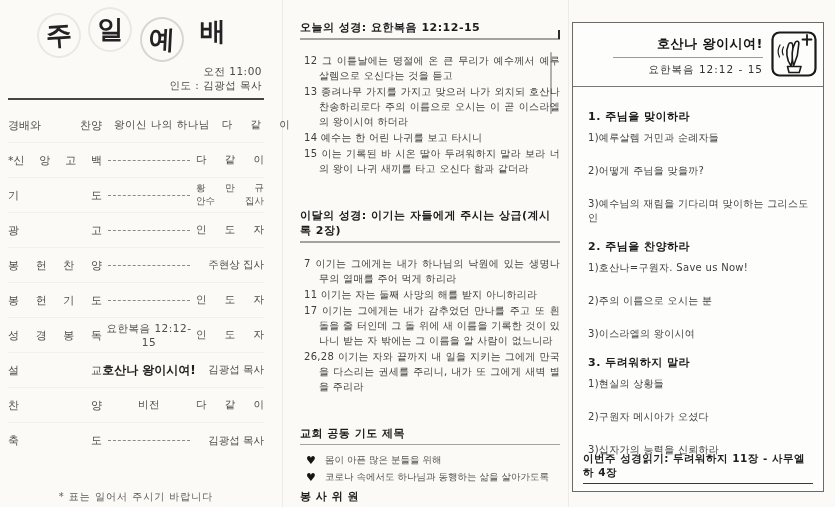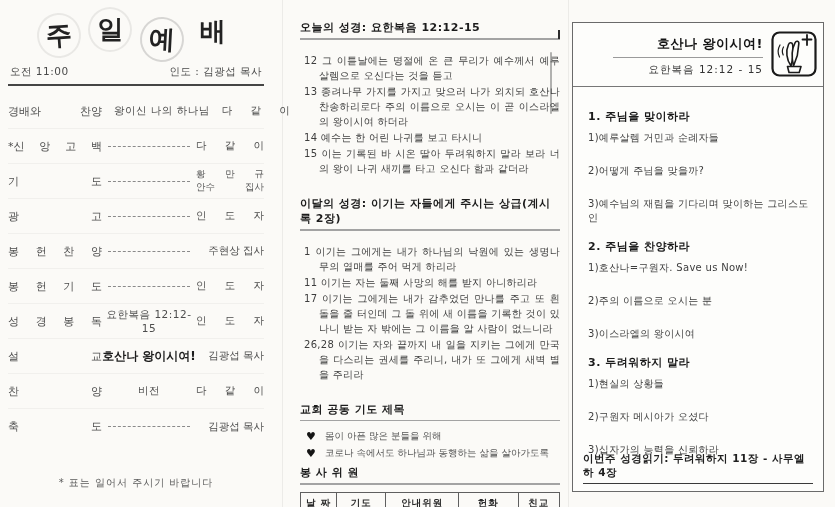--- a/index.html
+++ b/index.html
@@ -21,42 +21,42 @@
   .tchar::before { content:''; position:absolute; inset:-5px -9px; border:2px solid rgba(0,0,0,0.07); border-radius:50%; }
   .tchar.t0 { transform:translateY(2px) rotate(-4deg); }
   .tchar.t1 { transform:translateY(-4px); }
   .tchar.t2 { transform:translateY(6px) rotate(3deg); }
   .tchar.t2::before { border-color:rgba(0,0,0,0.14); }
   .tchar.t3 { transform:translateY(-2px); }
   .tchar.t3::before { border:none; }
 
   .lp-header { display:flex; justify-content:space-between; align-items:flex-end;
     font-size:10.5px; letter-spacing:0.5px; color:#4a4a4a;
-    border-bottom:2.5px solid #454545; padding:0 2px 5px; margin-bottom:8px; }
+    border-bottom:2.5px solid #454545; padding:0 2px 5px; margin-bottom:8px;flex-direction:column; }
 
   .sv-row { height:35px; display:flex; align-items:center; border-bottom:1px solid rgba(0,0,0,0.04); }
   .sv-label { width:94px; font-size:11px; color:#4c4c4c; text-align:justify; text-align-last:justify; flex:none; }
   .sv-fill { flex:1; border-bottom:1px dashed #8a8a8a; height:1px; margin:0 6px; align-self:center; }
   .sv-center { flex:1; text-align:center; font-size:10.5px; color:#4c4c4c; letter-spacing:0.5px; }
   .sv-center.bold { font-weight:bold; font-size:12px; color:#1d1d1d; letter-spacing:0; }
   .sv-right { width:68px; flex:none; font-size:10.5px; color:#4c4c4c; text-align:justify; text-align-last:justify; }
   .sv-right-stack { width:68px; flex:none; font-size:9.5px; color:#5a5a5a; line-height:1.35; }
   .sv-right-stack div { text-align:justify; text-align-last:justify; }
   .lp-footnote { margin-top:32px; text-align:center; font-size:10px; color:#5a5a5a; letter-spacing:1px; }
 
   
   .panel-mid { position:absolute; left:300px; top:20px; width:260px; }
   .m-heading { font-size:11px; font-weight:bold; color:#1c1c1c; letter-spacing:0.5px;
     border-bottom:2px solid #a3a3a3; padding-bottom:3px; position:relative; }
   .m-heading.tick::after { content:''; position:absolute; right:0; bottom:-1px; height:9px; border-right:2px solid #2c2c2c; }
   .m-heading.thin { border-bottom-width:1.5px; }
   .verses { margin:13px 0 0 4px; }
   .verse { font-size:10px; line-height:15px; color:#3d3d3d; letter-spacing:0.3px;
     text-indent:-15px; padding-left:15px; margin-bottom:1px; text-align:justify; }
-  .m-gap1 { margin-top:20px; }
+  .m-gap1 { margin-top:32px; }
   .prayer-items { margin:9px 0 0 6px; }
   .prayer-item { font-size:9.5px; color:#555; margin-bottom:4px; display:flex; }
   .heart { color:#151515; font-size:11px; margin-right:9px; line-height:1.2; }
   .m-gap2 { margin-top:5px; }
   table.committee { width:100%; border-collapse:collapse; margin-top:7px; table-layout:fixed; }
   table.committee th, table.committee td {
     border:1px solid #5f5f5f; font-size:9.5px; color:#4c4c4c; text-align:center;
     padding:3px 1px; vertical-align:middle; line-height:1.3; font-weight:normal; }
   table.committee th { font-weight:bold; color:#2a2a2a; letter-spacing:1px; padding:4px 1px; }
   col.c-date { width:14%; } col.c-pray { width:19%; } col.c-guide { width:28%; }
@@ -163,21 +163,21 @@
     <div class="m-heading tick">오늘의 성경: 요한복음 12:12-15</div>
     <div class="verses">
       <p class="verse">12 그 이튿날에는 명절에 온 큰 무리가 예수께서 예루살렘으로 오신다는 것을 듣고</p>
       <p class="verse">13 종려나무 가지를 가지고 맞으러 나가 외치되 호산나 찬송하리로다 주의 이름으로 오시는 이 곧 이스라엘의 왕이시여 하더라</p>
       <p class="verse">14 예수는 한 어린 나귀를 보고 타시니</p>
       <p class="verse">15 이는 기록된 바 시온 딸아 두려워하지 말라 보라 너의 왕이 나귀 새끼를 타고 오신다 함과 같더라</p>
     </div>
 
     <div class="m-heading m-gap1">이달의 성경: 이기는 자들에게 주시는 상급(계시록 2장)</div>
     <div class="verses">
-      <p class="verse">1 이기는 그에게는 내가 하나님의 낙원에 있는 생명나무의 열매를 주어 먹게 하리라</p>
+      <p class="verse">7 이기는 그에게는 내가 하나님의 낙원에 있는 생명나무의 열매를 주어 먹게 하리라</p>
       <p class="verse">11 이기는 자는 둘째 사망의 해를 받지 아니하리라</p>
       <p class="verse">17 이기는 그에게는 내가 감추었던 만나를 주고 또 흰 돌을 줄 터인데 그 돌 위에 새 이름을 기록한 것이 있나니 받는 자 밖에는 그 이름을 알 사람이 없느니라</p>
       <p class="verse">26,28 이기는 자와 끝까지 내 일을 지키는 그에게 만국을 다스리는 권세를 주리니, 내가 또 그에게 새벽 별을 주리라</p>
     </div>
 
     <div class="m-heading thin m-gap1">교회 공동 기도 제목</div>
     <div class="prayer-items">
       <div class="prayer-item">
         <span class="heart">♥</span>
         <span>몸이 아픈 많은 분들을 위해</span>

